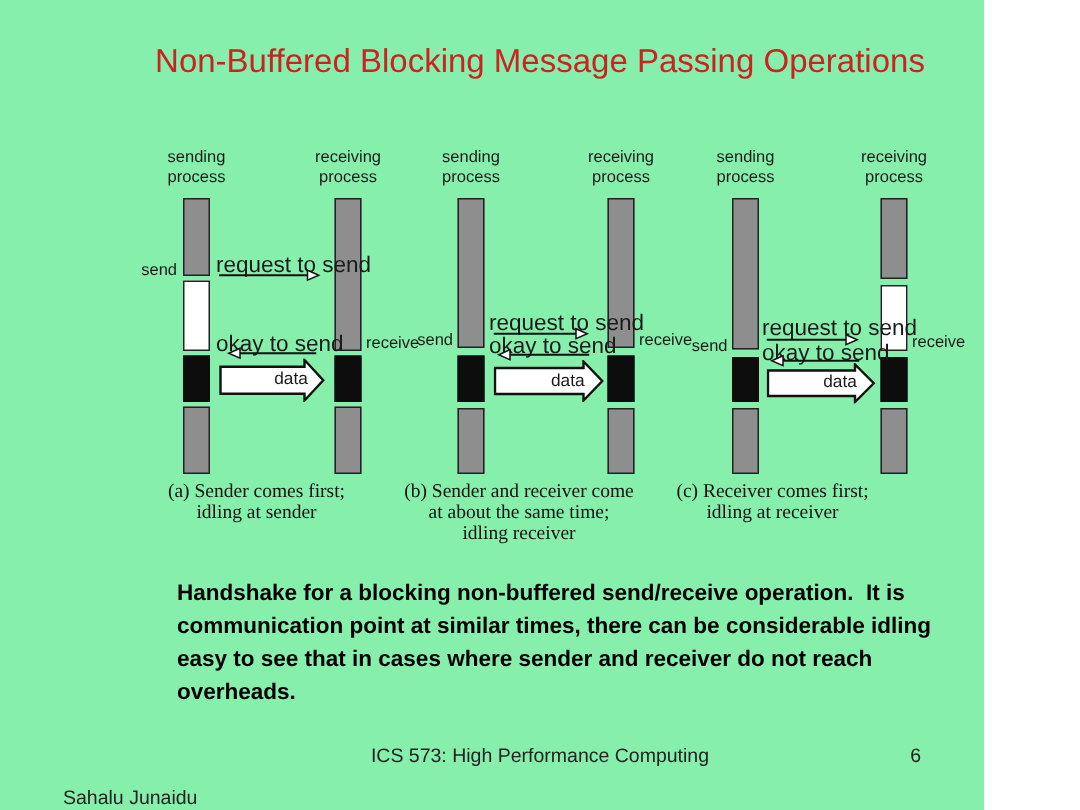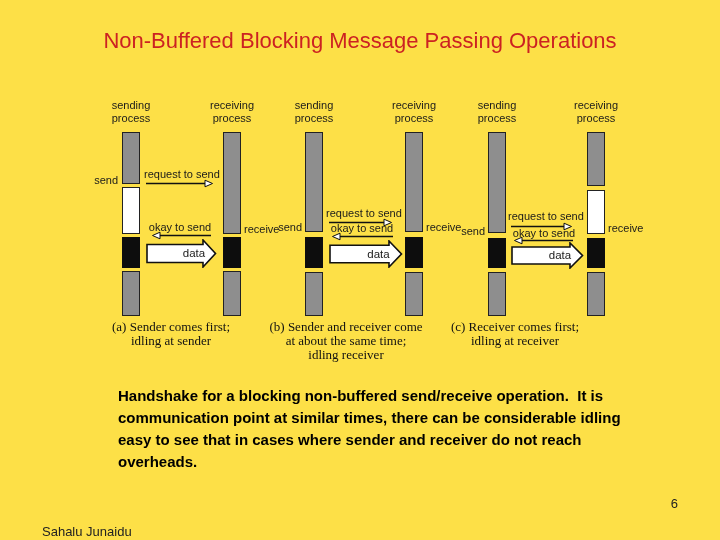--- a/index.html
+++ b/index.html
@@ -1,32 +1,32 @@
 <!DOCTYPE html>
 <html><head>
 <meta charset="utf-8">
 <style>
   html,body { margin:0; padding:0; background:#fff; }
-  .slide { position:relative; width:720px; height:540px; background:#fde047;
+  .slide { position:relative; width:656px; height:540px; background:#86efac;
            font-family:"Liberation Sans", sans-serif; overflow:hidden; }
 
   .title { position:absolute; top:28px; left:0; width:720px; text-align:center;
            font-size:22px; color:#cc2222; }
 
   
   .hdr  { position:absolute; width:60px; text-align:center; font-size:11px;
           line-height:12.5px; color:#1a1a1a; }
   .seg  { position:absolute; width:18px; box-sizing:border-box; border:1px solid #222; }
   .seg-gray  { background:#8e8e8e; }
   .seg-white { background:#ffffff; }
   .seg-black { background:#0d0d0d; border-color:#0d0d0d; }
 
   .lbl   { position:absolute; font-size:11px; color:#1a1a1a; white-space:nowrap; }
   .lbl-r { text-align:right; }
-  .arrtxt  { position:absolute; font-size:11px; color:#1a1a1a; text-align:center; white-space:nowrap; }
+  .arrtxt  { position:absolute; font-size:15px; color:#1a1a1a; text-align:center; white-space:nowrap; }
   .arr     { position:absolute; }
   .datatxt { position:absolute; font-size:11.5px; color:#1a1a1a; text-align:center;padding-left:20px; }
 
   .caption { position:absolute; width:170px; text-align:center;
              font-family:"Liberation Serif", serif; font-size:13px; line-height:14px; color:#111; }
 
   .bodytext { position:absolute; left:118px; top:385px; font-size:15px; font-weight:bold;
               line-height:22px; color:#000; }
   .bodyline { white-space:pre; }
 
@@ -175,15 +175,16 @@
   </div>
 
   <div class="bodytext">
     <div class="bodyline">Handshake for a blocking non-buffered send/receive operation.  It is</div>
     <div class="bodyline">communication point at similar times, there can be considerable idling</div>
     <div class="bodyline">easy to see that in cases where sender and receiver do not reach</div>
     <div class="bodyline">overheads.</div>
   </div>
 
   <div class="footer-item" style="left:42px;top:524px">Sahalu Junaidu</div>
+  <div class="footer-item" style="left:0;top:496px;width:720px;text-align:center">ICS 573: High Performance Computing</div>
   <div class="footer-item" style="right:42px;top:496px">6</div>
 
 </div>
 
 </body></html>

